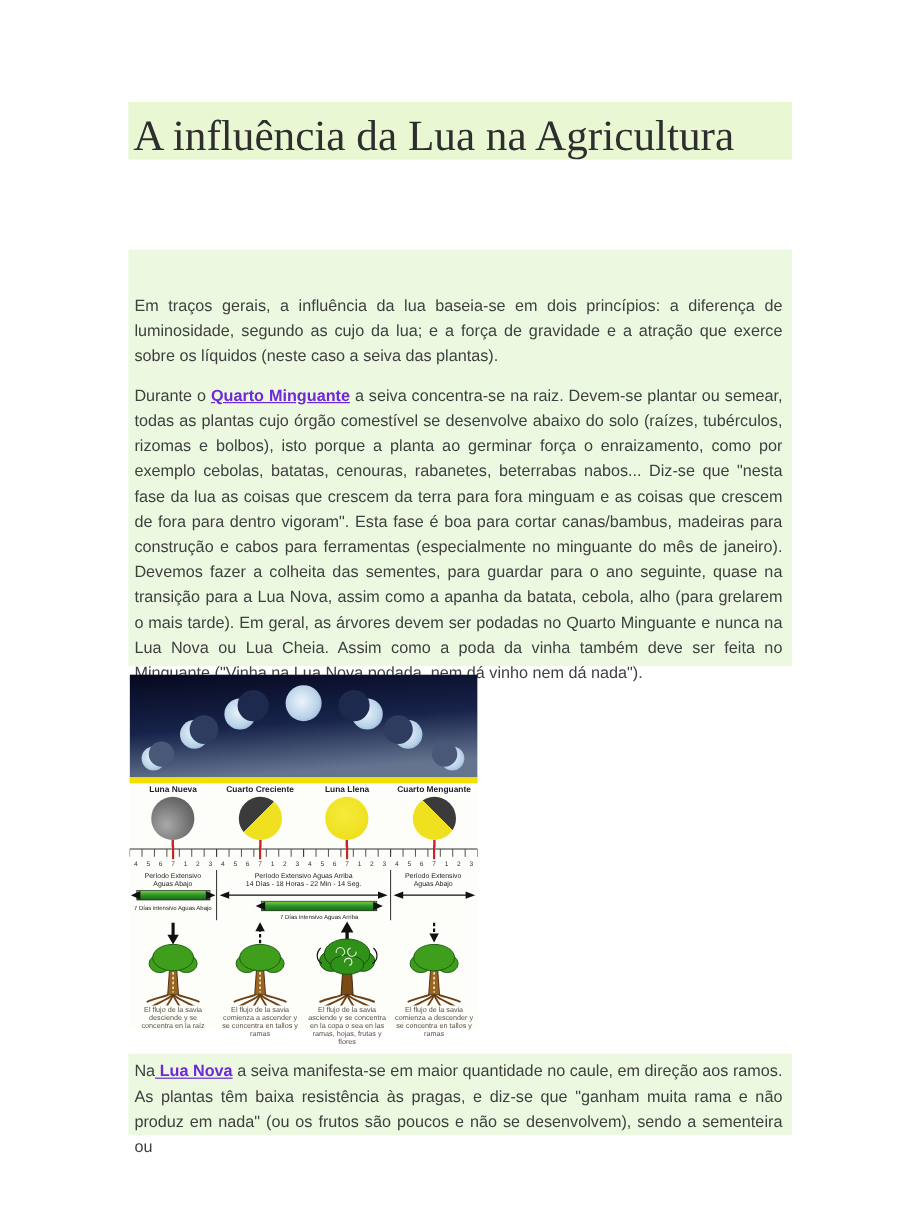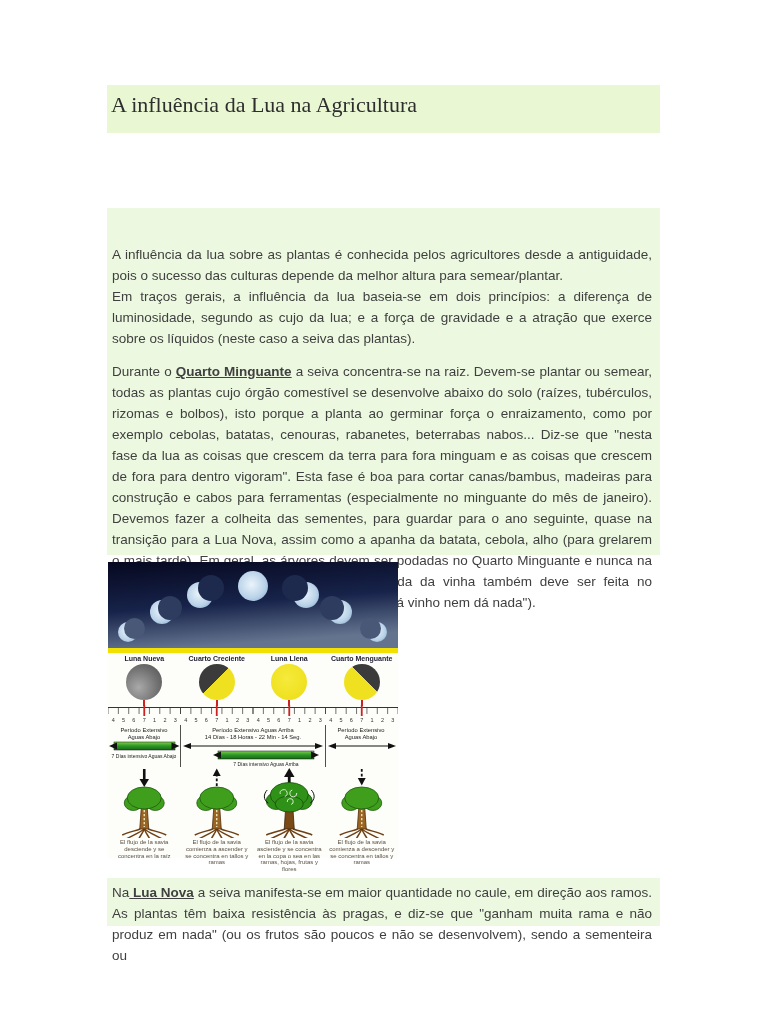--- a/index.html
+++ b/index.html
@@ -3,31 +3,31 @@
 <meta charset="utf-8">
 <style>
   html,body{margin:0;padding:0;}
   body{
     width:768px;height:1024px;background:#ffffff;position:relative;
     font-family:"Liberation Sans", sans-serif;color:#3f3f3f;
   }
   .title-block{
     position:absolute;left:107px;top:85px;width:553px;height:48px;
     background:#e9f7d2;box-sizing:border-box;padding:7px 0 0 4px;margin:0;
-    font-family:"Liberation Serif", serif;font-weight:400;font-size:22px;color:#2e2e2e;
+    font-family:"Liberation Serif", serif;font-weight:400;font-size:36px;color:#2e2e2e;
   }
   .text-block{
     position:absolute;left:107px;width:553px;background:#ecf9e0;box-sizing:border-box;
     font-size:13.5px;line-height:21px;text-align:justify;
   }
   .block-1{top:208px;height:347px;padding:36px 8px 0 5px;}
-  .block-2{top:878px;height:48px;padding:4px 8px 0 5px;}
+  .block-2{top:878px;height:68px;padding:4px 8px 0 5px;}
   .text-block p{margin:0;}
   .gap-para{margin-top:12px !important;}
-  .term{font-weight:700;text-decoration:underline;color:#404040;}
+  .term{font-weight:700;text-decoration:underline;color:#6d28d9;}
 
   
   .moon-figure{
     position:absolute;left:108px;top:562px;width:290px;height:296px;margin:0;
     outline:1px solid #ececе4;
   }
   .sky{display:block;}
   .yellow-bar{width:290px;height:5px;background:#f2e000;}
   .diagram{width:290px;background:#fdfdfa;}
   .phase-row{display:flex;height:52px;}
@@ -45,21 +45,20 @@
   .captions-row{display:flex;height:20px;}
   .caption{width:72.5px;box-sizing:border-box;padding:1px 3px;font-size:6px;line-height:6.8px;
     color:#5a5143;text-align:center;}
 </style>
 </head>
 <body>
 
 <h1 class="title-block">A influência da Lua na Agricultura</h1>
 
 <div class="text-block block-1">
-  <p>A influência da lua sobre as plantas é conhecida pelos agricultores desde a antiguidade, pois o sucesso das culturas depende da melhor altura para semear/plantar.</p>
   <p>Em traços gerais, a influência da lua baseia-se em dois princípios: a diferença de luminosidade, segundo as cujo da lua; e a força de gravidade e a atração que exerce sobre os líquidos (neste caso a seiva das plantas).</p>
   <p class="gap-para"><span>Durante o </span><span class="term">Quarto Minguante</span><span> a seiva concentra-se na raiz. Devem-se plantar ou semear, todas as plantas cujo órgão comestível se desenvolve abaixo do solo (raízes, tubérculos, rizomas e bolbos), isto porque a planta ao germinar força o enraizamento, como por exemplo cebolas, batatas, cenouras, rabanetes, beterrabas nabos... Diz-se que "nesta fase da lua as coisas que crescem da terra para fora minguam e as coisas que crescem de fora para dentro vigoram". Esta fase é boa para cortar canas/bambus, madeiras para construção e cabos para ferramentas (especialmente no minguante do mês de janeiro). Devemos fazer a colheita das sementes, para guardar para o ano seguinte, quase na transição para a Lua Nova, assim como a apanha da batata, cebola, alho (para grelarem o mais tarde). Em geral, as árvores devem ser podadas no Quarto Minguante e nunca na Lua Nova ou Lua Cheia. Assim como a poda da vinha também deve ser feita no Minguante ("Vinha na Lua Nova podada, nem dá vinho nem dá nada").</span></p>
 </div>
 
 <figure class="moon-figure">
 
   <svg class="sky" width="290" height="86" viewBox="0 0 290 86">
     <defs>
       <linearGradient id="skyg" x1="0" y1="0" x2="0.25" y2="1">
         <stop offset="0" stop-color="#06081f"></stop>

